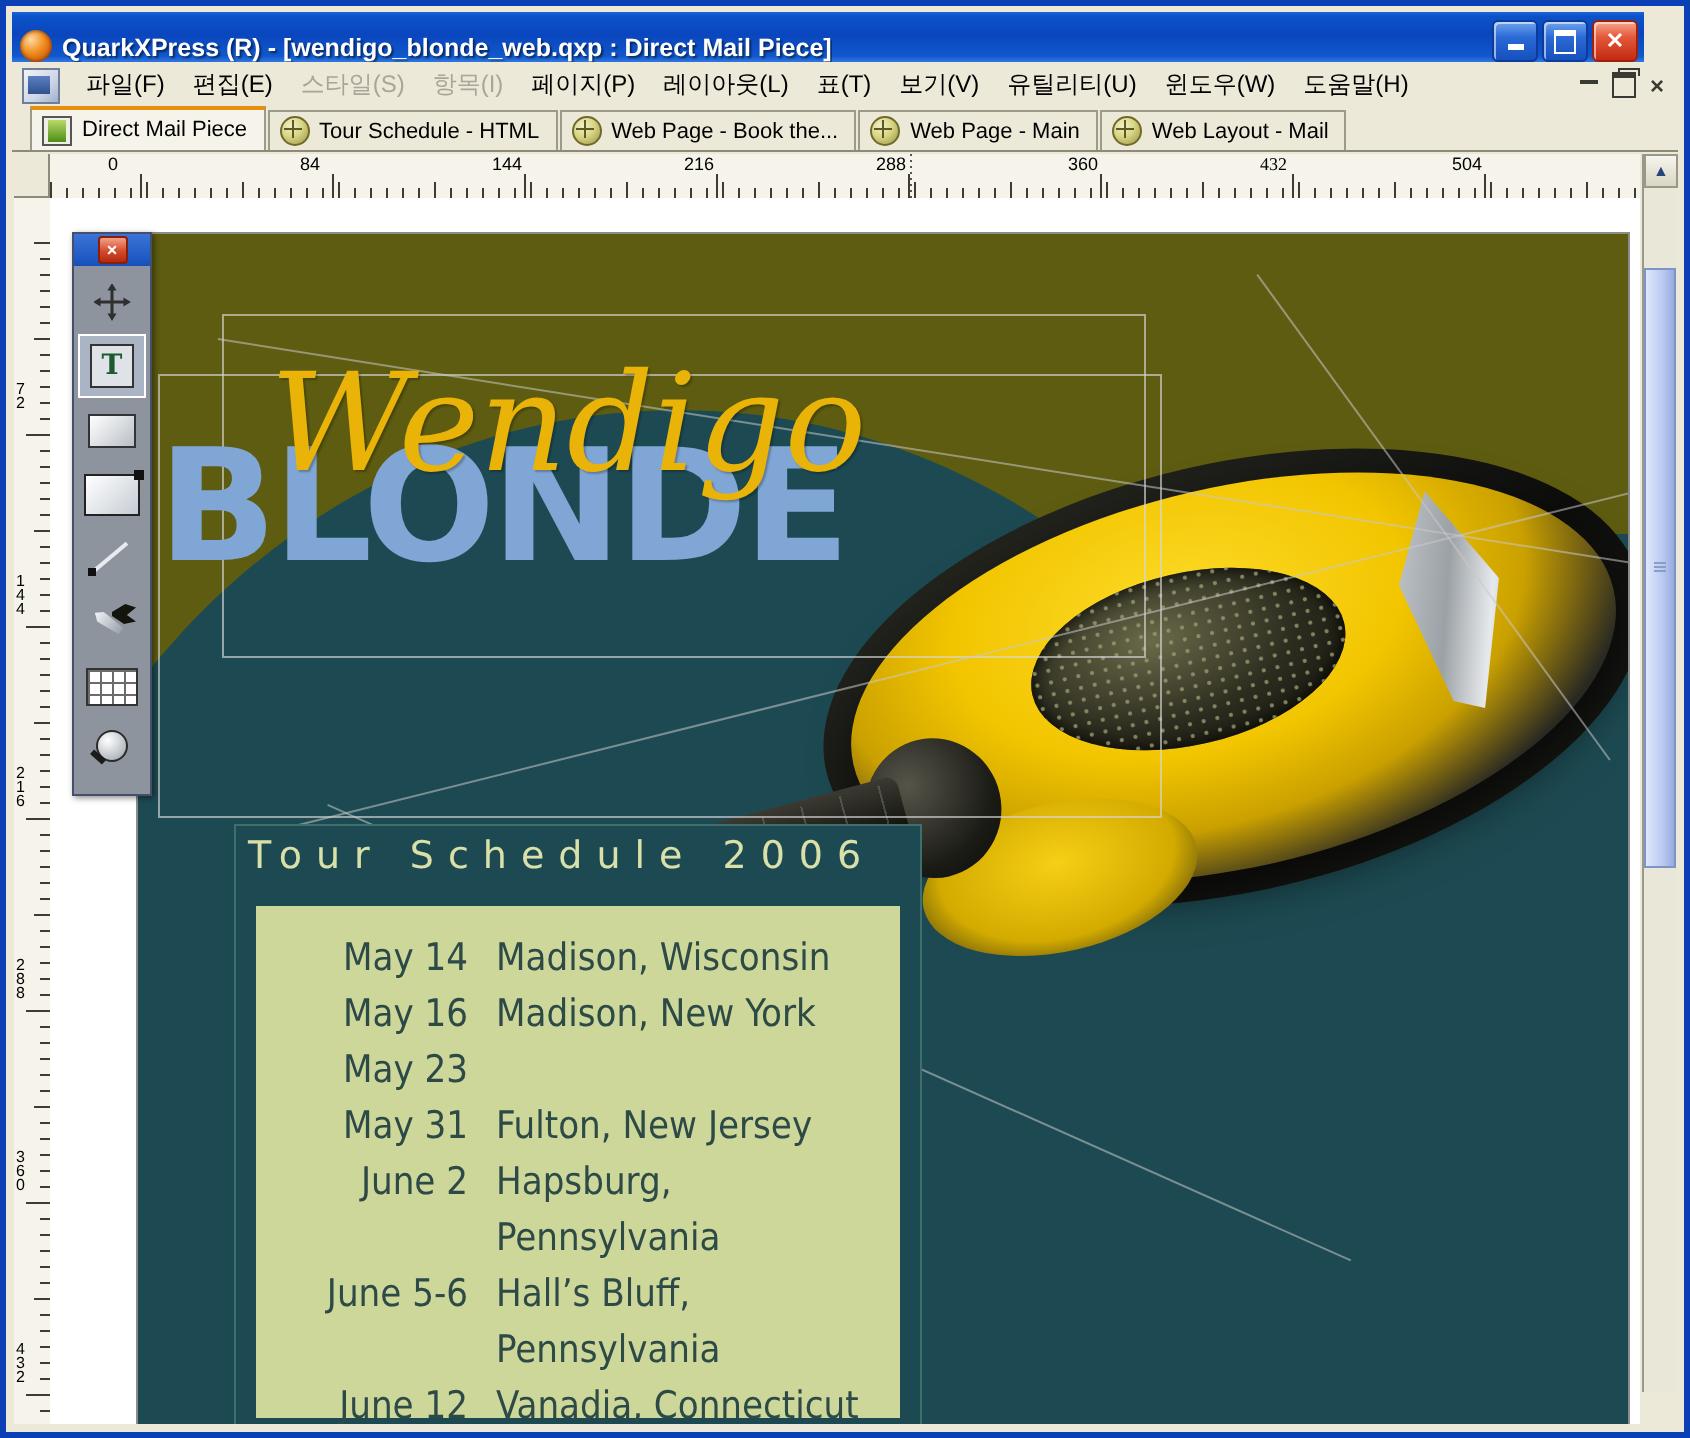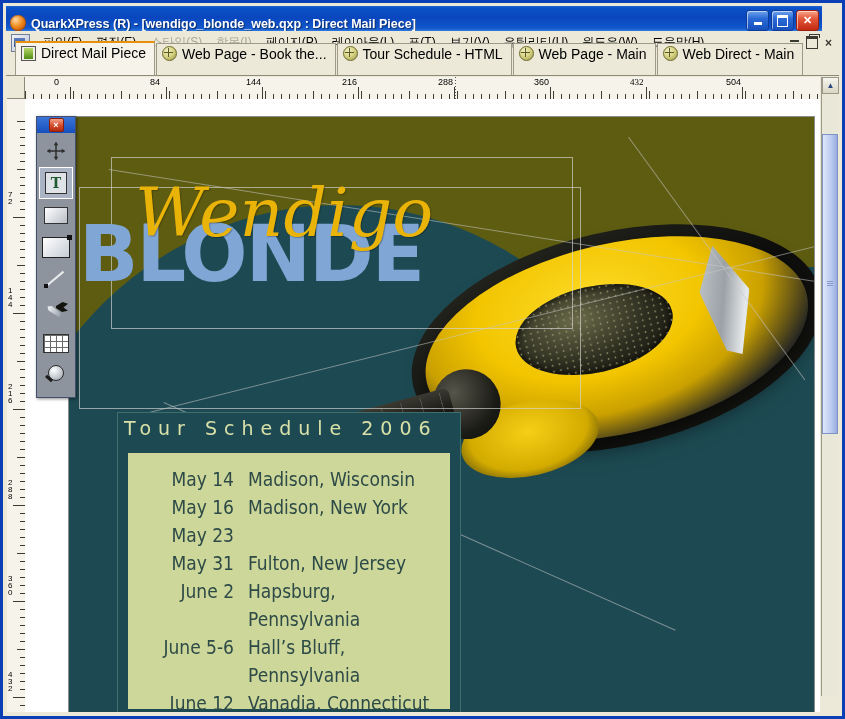--- a/index.html
+++ b/index.html
@@ -76,21 +76,21 @@
   .mdi-close{font-weight:bold;font-size:13px;color:#3a3a33;}
 
   
   .tabbar{
     position:absolute;left:3px;top:51px;right:3px;height:22px;
     background:#ece9d8;border-bottom:1px solid #8d8a7a;
     display:flex;align-items:flex-end;padding-left:9px;box-sizing:border-box;
   }
   .tab{
     height:19px;display:flex;align-items:center;gap:5px;
-    padding:0 8px 12px 5px;font-size:14px;color:#000;white-space:nowrap;
+    padding:0 8px 0 5px;font-size:11px;color:#000;white-space:nowrap;
     background:#ece9d8;border:1px solid #9d9a8a;border-bottom:none;
     margin-right:1px;position:relative;
   }
   .tab.active{
     background:#f6f4ea;border-top:2px solid #e8900e;height:20px;z-index:2;
   }
   .tab-ico{width:13px;height:13px;flex:0 0 auto;position:relative;}
   .ico-doc{
     background:#efefe6;border:1px solid #555;
   }
@@ -402,33 +402,33 @@
       </div>
     </div>
 
     <div class="tabbar">
       <div class="tab active">
         <span class="tab-ico ico-doc"></span>
         <span>Direct Mail Piece</span>
       </div>
       <div class="tab">
         <span class="tab-ico ico-globe"></span>
-        <span>Web Page - Book the...</span>
+        <span>Tour Schedule - HTML</span>
       </div>
       <div class="tab">
         <span class="tab-ico ico-globe"></span>
-        <span>Tour Schedule - HTML</span>
+        <span>Web Page - Book the...</span>
       </div>
       <div class="tab">
         <span class="tab-ico ico-globe"></span>
         <span>Web Page - Main</span>
       </div>
       <div class="tab">
         <span class="tab-ico ico-globe"></span>
-        <span>Web Direct - Main</span>
+        <span>Web Layout - Mail</span>
       </div>
     </div>
 
     <div class="corner"></div>
 
     <div class="hruler" id="hruler">
         <div class="tick" style="left: 45px; height: 12px;"></div>
         <div class="lbl" style="left: 29px;">0</div>
         <div class="tick" style="left: 141px; height: 12px;"></div>
         <div class="lbl" style="left: 125px;">84</div>

